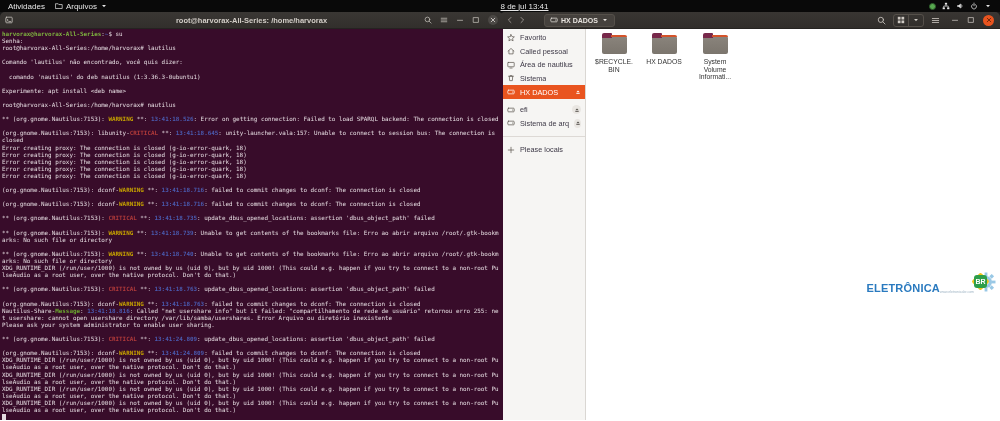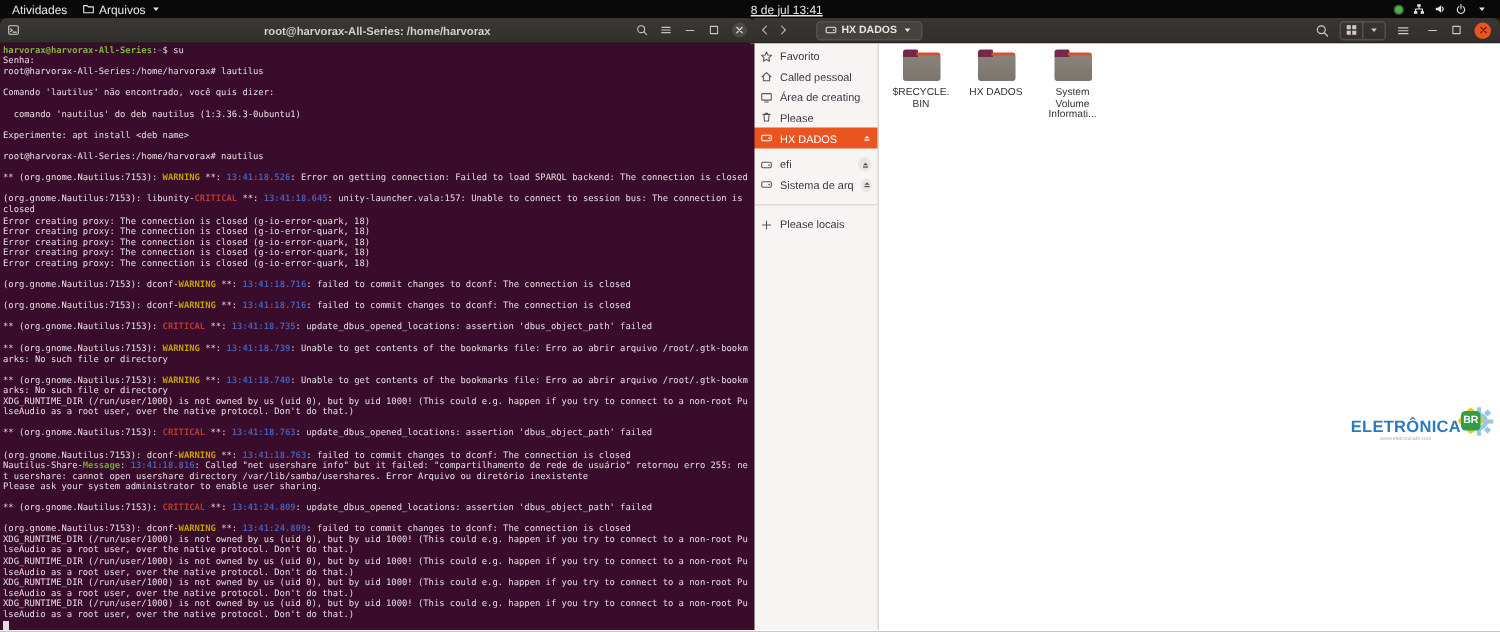--- a/index.html
+++ b/index.html
@@ -85,21 +85,21 @@
   .folder-ic::before { content:""; position:absolute; top:-3px; left:0; width:10px; height:5px;
                background:#77284a; border-radius:2px 1px 0 0; }
   .folder-ic::after { content:""; position:absolute; top:-1.5px; left:9px; right:0; height:2px;
                background:#d4532a; border-radius:0 2px 0 0; }
   .file-label { margin-top:4px; font-size:6.8px; line-height:7.5px; color:#333;
                 text-align:center; }
 
   
   .watermark { position:absolute; right:6px; bottom:1px; display:flex; align-items:center;
                z-index:15; }
-  .wm-textcol { display:flex; flex-direction:column; align-items:center; margin-right:-2px;margin-top:12px; }
+  .wm-textcol { display:flex; flex-direction:row; align-items:flex-end; margin-right:-2px;margin-top:12px; }
   .wm-text { color:#2a7abf; font-weight:bold; font-size:11px; letter-spacing:.2px;
              text-shadow:0 0 1px rgba(255,255,255,.8); }
   .wm-sub { font-size:3.5px; color:#9fb4c4; margin-top:-1px; }
   .wm-badge { position:relative; width:22px; height:22px; }
   .wm-gear { position:absolute; right:-2px; top:1px; color:#8fc3e3; opacity:.9; }
   .wm-gear svg { width:20px; height:20px; }
   .wm-diamond { position:absolute; left:2px; top:4px; width:13px; height:13px;
                 background:#f0c419; transform:rotate(45deg); border-radius:2px; }
   .wm-green { position:absolute; left:2px; top:4px; width:13px; height:13px;
               background:#2e9e49; border-radius:3px; display:flex; align-items:center;
@@ -354,29 +354,29 @@
             </span>
             <span class="sb-label">Called pessoal</span>
           </div>
           <div class="sb-row">
             <span class="ic">
               <svg viewBox="0 0 10 10">
                 <rect x="1" y="1.8" width="8" height="5.4" rx=".6" fill="none" stroke="currentColor" stroke-width="0.9" stroke-linecap="round" stroke-linejoin="round"></rect>
                 <path d="M3.6 8.8h2.8" fill="none" stroke="currentColor" stroke-width="0.9" stroke-linecap="round" stroke-linejoin="round"></path>
               </svg>
             </span>
-            <span class="sb-label">Área de creating</span>
+            <span class="sb-label">Área de nautilus</span>
           </div>
           <div class="sb-row">
             <span class="ic">
               <svg viewBox="0 0 10 10">
                 <path d="M2 2.8h6M4.1 2.8V1.9h1.8v.9M2.9 2.8l.4 5.5h3.4l.4-5.5" fill="none" stroke="currentColor" stroke-width="0.9" stroke-linecap="round" stroke-linejoin="round"></path>
               </svg>
             </span>
-            <span class="sb-label">Please</span>
+            <span class="sb-label">Sistema</span>
           </div>
           <div class="sb-row selected">
             <span class="ic">
               <svg viewBox="0 0 10 10">
                 <rect x="1" y="2.7" width="8" height="4.6" rx="1" fill="none" stroke="currentColor" stroke-width="0.9" stroke-linecap="round" stroke-linejoin="round"></rect>
                 <circle cx="7.2" cy="5" r=".7" fill="currentColor"></circle>
               </svg>
             </span>
             <span class="sb-label">HX DADOS</span>
             <span class="eject">

